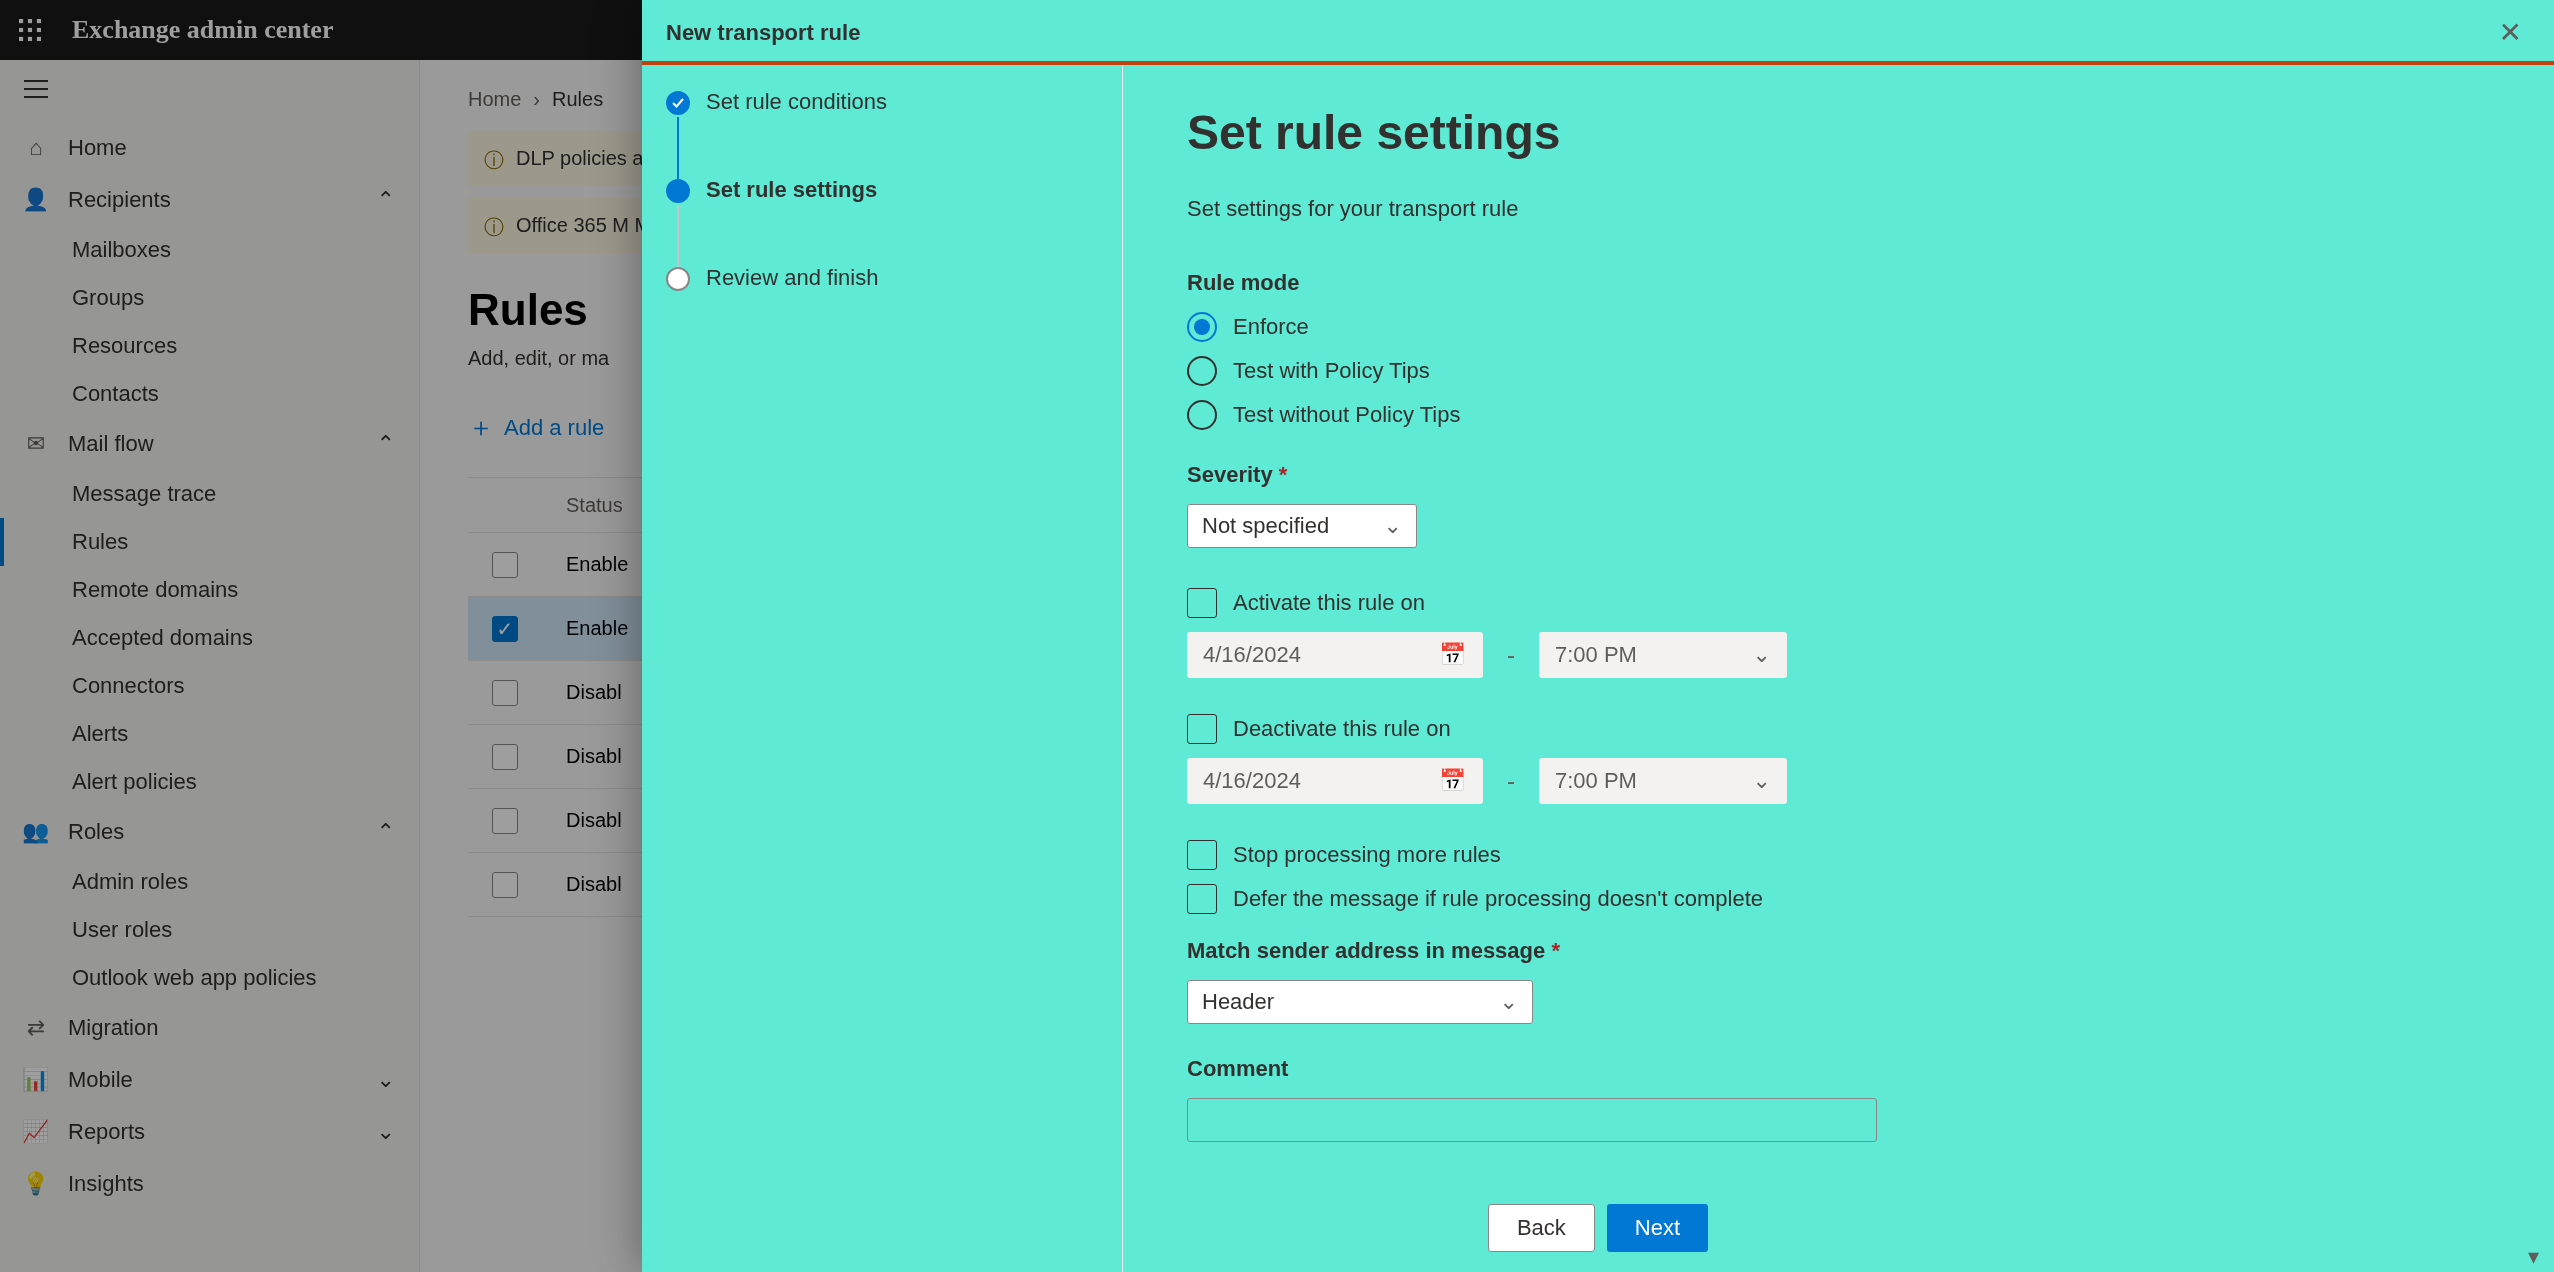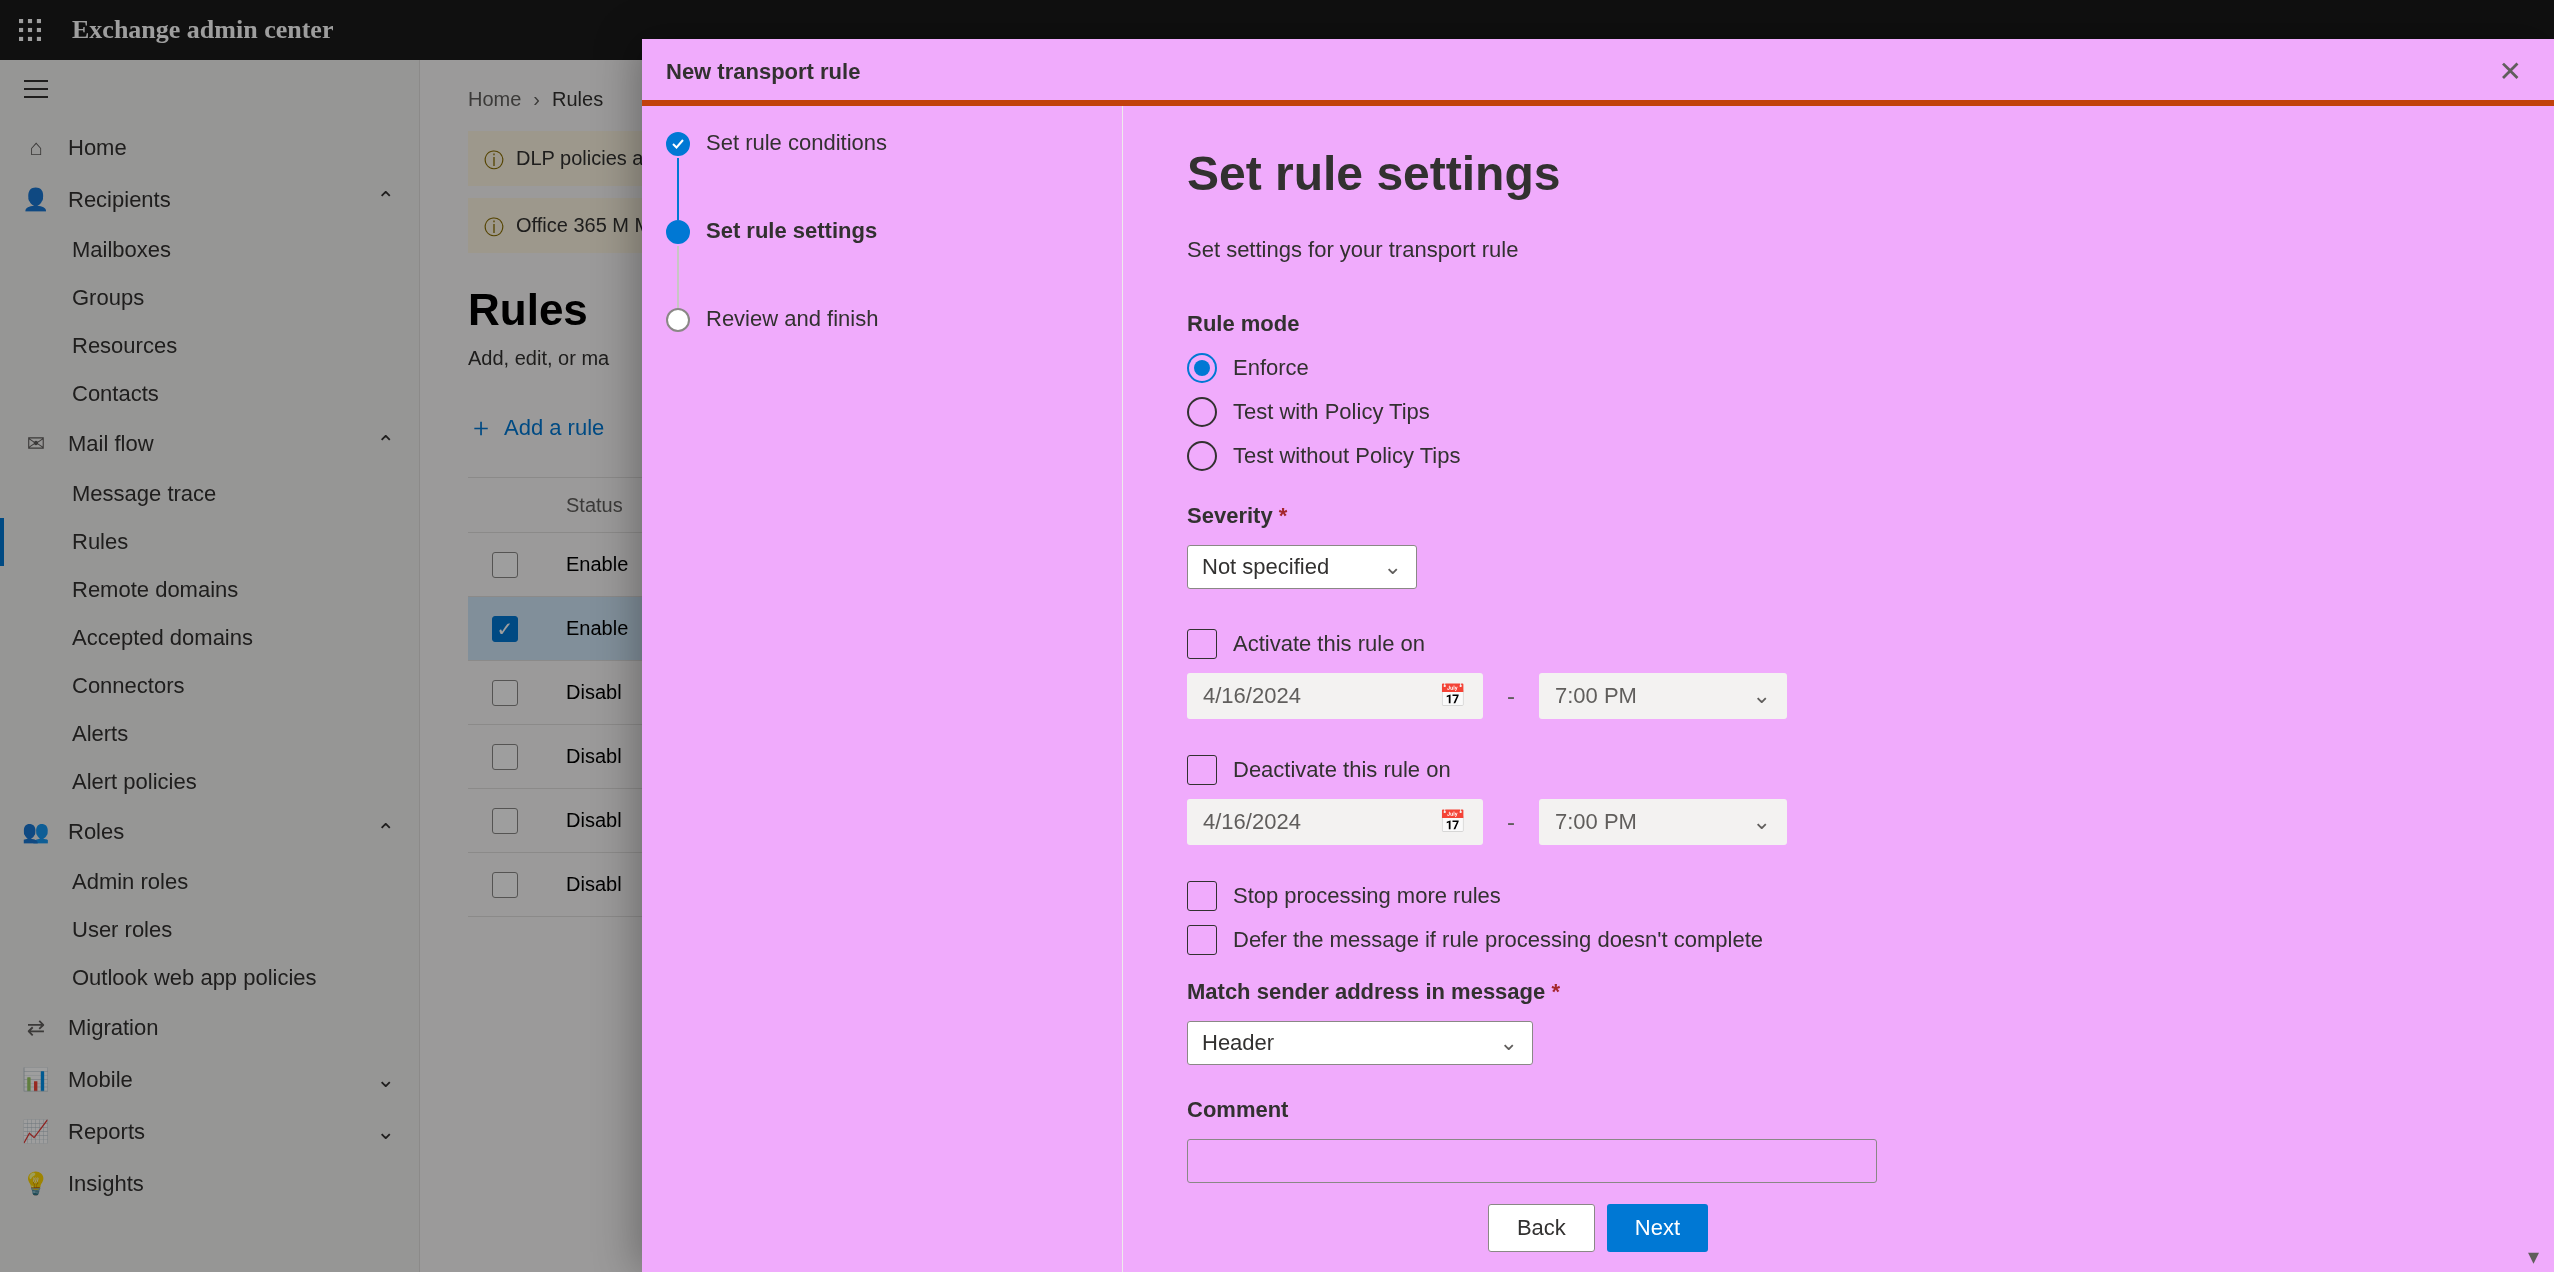--- a/index.html
+++ b/index.html
@@ -34,25 +34,25 @@
 .toolbar { margin-top: 40px; display: flex; align-items: center; gap: 10px; color: #0078d4; font-size: 22px; }
 .plus-icon { font-size: 26px; font-weight: 300; }
 .table { margin-top: 32px; }
 .table-header { display: flex; align-items: center; height: 56px; border-top: 1px solid #e1dfdd; border-bottom: 1px solid #e1dfdd; padding-left: 24px; gap: 48px; font-size: 20px; color: #605e5c; }
 .table-row { display: flex; align-items: center; height: 64px; border-bottom: 1px solid #e1dfdd; padding-left: 24px; gap: 48px; font-size: 20px; }
 .table-row.selected { background: #d0e7f8; }
 .checkbox { width: 26px; height: 26px; border: 1px solid #8a8886; border-radius: 3px; display:flex; align-items:center; justify-content:center; background:#fff;}
 .checkbox.checked { background:#0078d4; border-color:#0078d4; color:#fff; }
 
 
-.flyout { position: absolute; top: 0; right: 0; bottom: 0; width: 1912px; background: #f0abfc; z-index: 100; display: flex; flex-direction: column; box-shadow: -6px 0 40px rgba(0,0,0,.3); margin-top: 39px;}
+.flyout { position: absolute; top: 0; right: 0; bottom: 0; width: 1912px; background: #5eead4; z-index: 100; display: flex; flex-direction: column; box-shadow: -6px 0 40px rgba(0,0,0,.3);}
 .flyout-header { display: flex; align-items: center; justify-content: space-between; padding: 12px 24px 8px 24px; }
 .flyout-title { font-size: 22px; font-weight: 600; color: #323130; }
 .close-x { font-size: 28px; color: #605e5c; cursor: pointer; padding: 4px 8px; }
-.flyout-body { flex: 1; display: flex; border-top: 6px solid #c2410c; overflow: hidden; }
+.flyout-body { flex: 1; display: flex; border-top: 4px solid #c2410c; overflow: hidden; }
 
 
 .stepper { width: 480px; padding: 24px 24px; }
 .step { display: flex; align-items: flex-start; gap: 16px; position: relative; min-height: 88px; }
 .step:last-child { min-height: auto; align-items: flex-end; }
 .step-dot { width: 24px; height: 24px; border-radius: 50%; border: 2px solid #0078d4; background:#fff; display:flex; align-items:center; justify-content:center; flex-shrink:0; margin-top: 2px;}
 .step-dot.done { background:#0078d4; color:#fff; border-color:#0078d4; }
 .step-dot.current { background:#0078d4; border-color:#0078d4; }
 .step-dot.future { border-color:#8a8886; }
 .step-line { position: absolute; left: 11px; top: 28px; bottom: -2px; width: 2px; background: #0078d4; }

